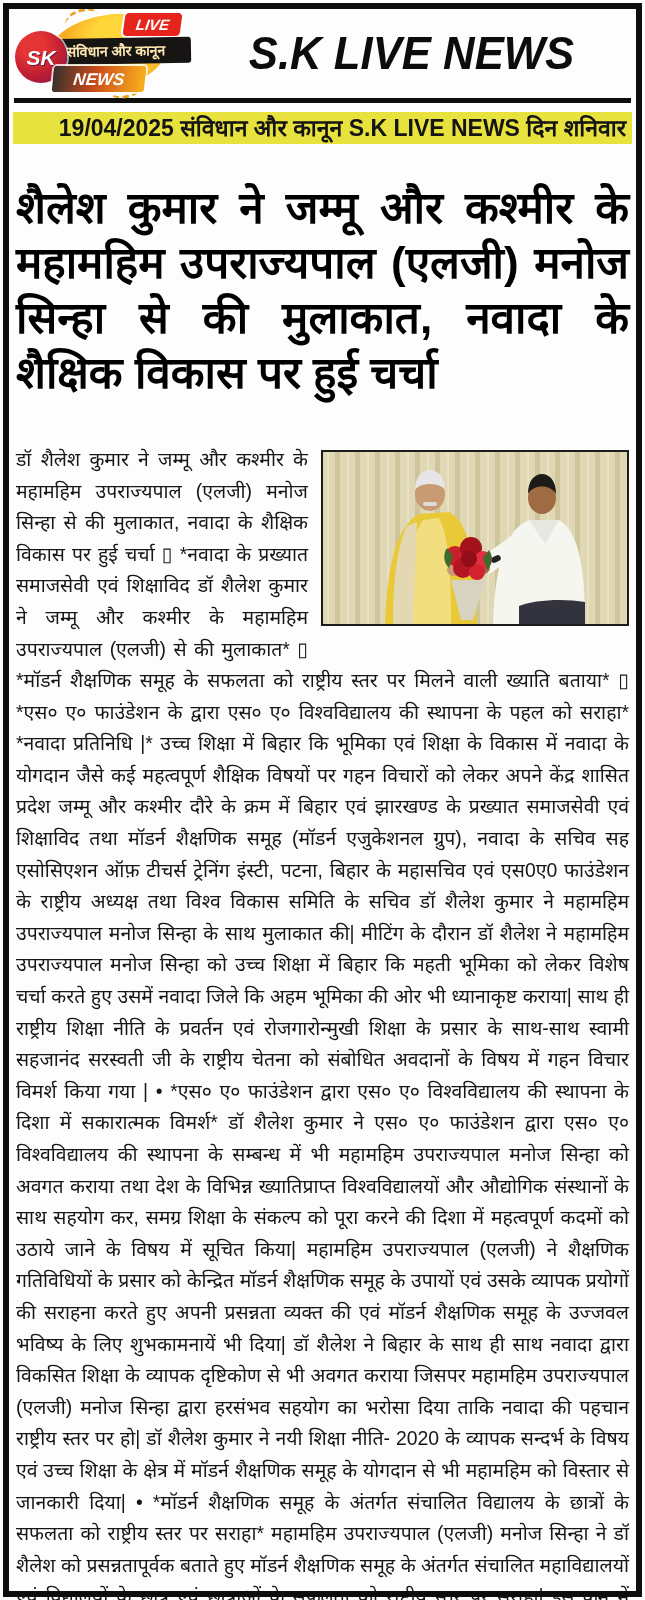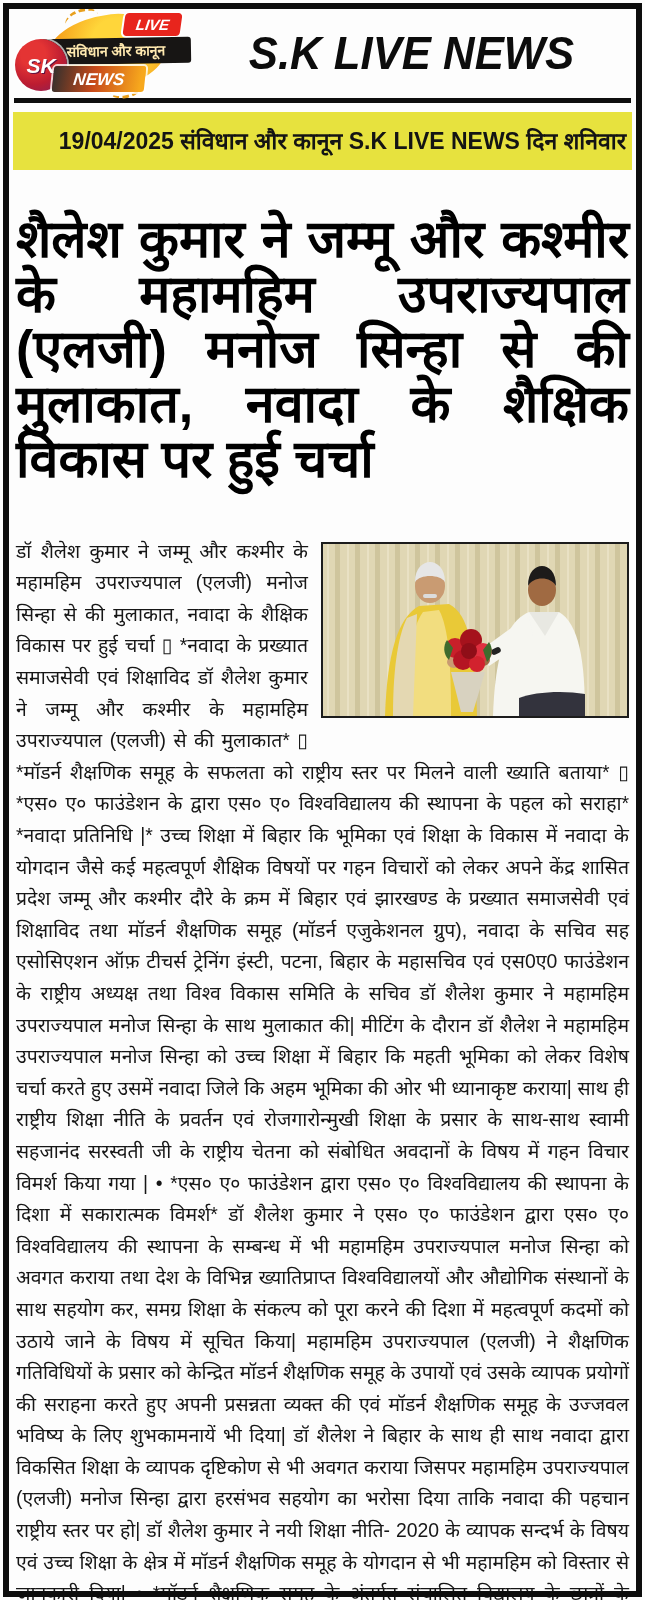--- a/index.html
+++ b/index.html
@@ -43,21 +43,21 @@
     box-shadow:0 0 0 2px #fff;
   }
   .logo-band{
     position:absolute;left:28px;top:27px;right:0;height:26px;
     background:#171514;color:#ffe9b0;
     display:flex;align-items:center;justify-content:center;
     font:700 14px/1 "Liberation Sans",sans-serif;
     border-radius:3px;transform:rotate(-1deg);
   }
   .logo-circle{
-    position:absolute;left:2px;top:28px;width:52px;height:52px;border-radius:50%;
+    position:absolute;left:2px;top:20px;width:52px;height:52px;border-radius:50%;
     background:radial-gradient(circle at 35% 30%, #e43434 25%, #bc1c31 60%, #7e2060);
     display:flex;align-items:center;justify-content:center;
     color:#fff;font:italic 800 21px/1 "Liberation Sans",sans-serif;
     text-shadow:1px 1px 0 #5e1240;box-shadow:0 0 0 2px rgba(255,255,255,.65);
   }
   .logo-news{
     position:absolute;left:40px;top:55px;width:92px;height:26px;
     background:linear-gradient(95deg,#35302d 0%,#c84a1a 45%,#f7a81d 95%);
     color:#fff;font:italic 800 17px/1 "Liberation Sans",sans-serif;
     display:flex;align-items:center;justify-content:center;
@@ -67,41 +67,41 @@
   .masthead{
     flex:1;text-align:center;
     font:italic 800 46px/1 "Liberation Sans",sans-serif;
     color:#0c0c0c;letter-spacing:0px;
     transform:scaleX(.95);transform-origin:center;
     white-space:nowrap;
   }
   .header-rule{height:5px;background:#0e0e0e;margin:2px 1px 0 1px;}
   
   .date-banner{
-    margin:9px 0 0 0;height:58px;
+    margin:9px 0 0 0;height:32px;
     background:#e7e23e;
     display:flex;align-items:center;justify-content:center;
     font:700 23px/1 "Liberation Sans",sans-serif;color:#141414;padding-left:40px;
   }
   
   .intro{
     margin-top:9px;padding:5px 4px 4px 4px;
     font-size:22.5px;line-height:33px;color:#4b4b4b;
     text-align:left;
   }
   .intro-brand{
     color:#c41b1f;
     font-family:"Liberation Serif",serif;
     font-weight:700;font-size:24px;letter-spacing:.5px;
     margin-right:6px;
   }
   
   .headline{
     padding:7px 3px 8px 3px;
-    font-size:52px;line-height:55px;font-weight:800;color:#000;
+    font-size:44px;line-height:55px;font-weight:800;color:#000;
     text-align:justify;letter-spacing:0;
   }
   
   .article{padding:6px 3px 0 3px;}
   .photo{
     float:right;width:304px;height:172px;
     margin:6px 0 8px 13px;border:2px solid #1c1c1c;background:#e7dfc2;
   }
   .photo svg{display:block;width:100%;height:100%;}
   .body-text{

